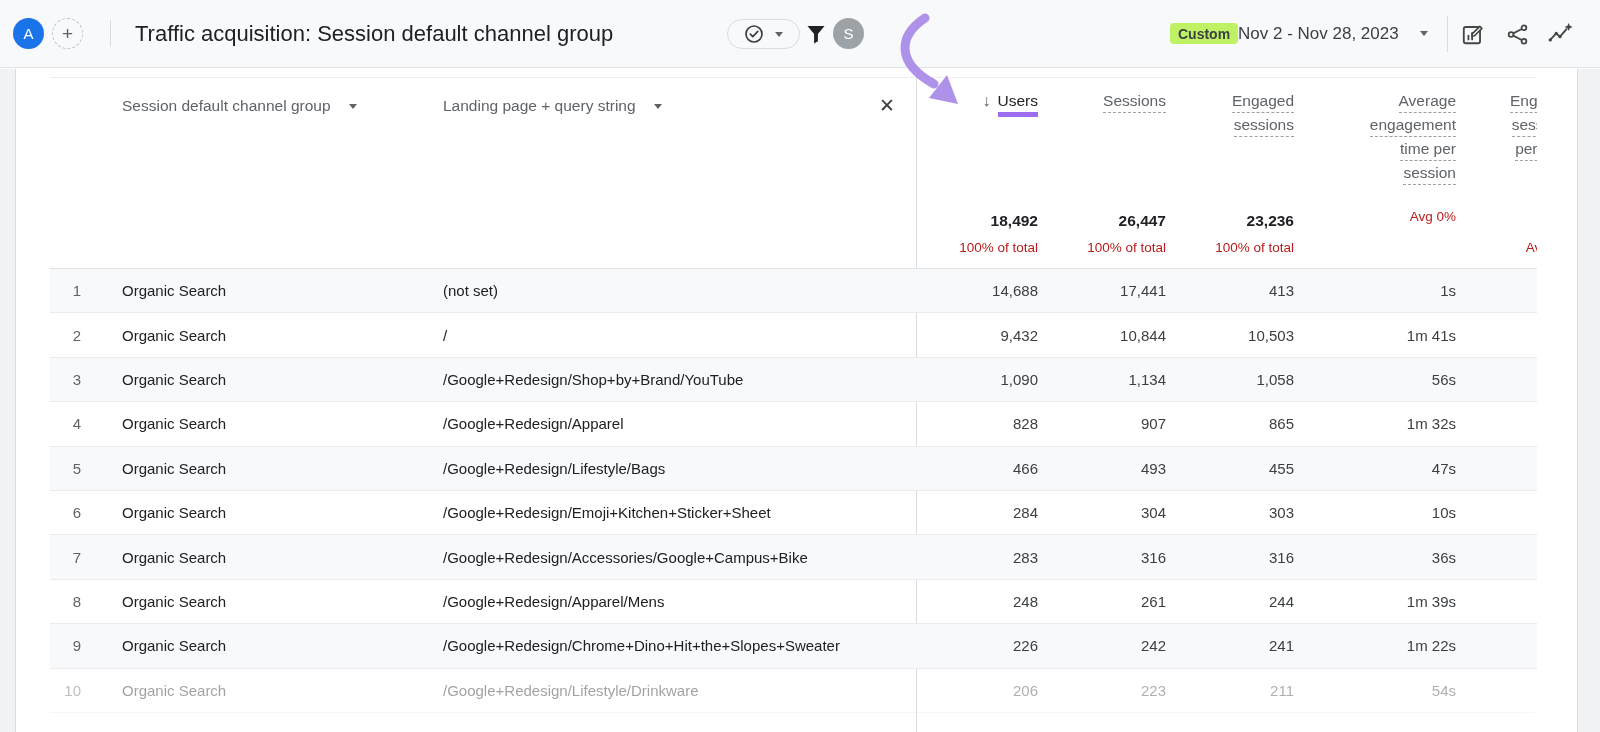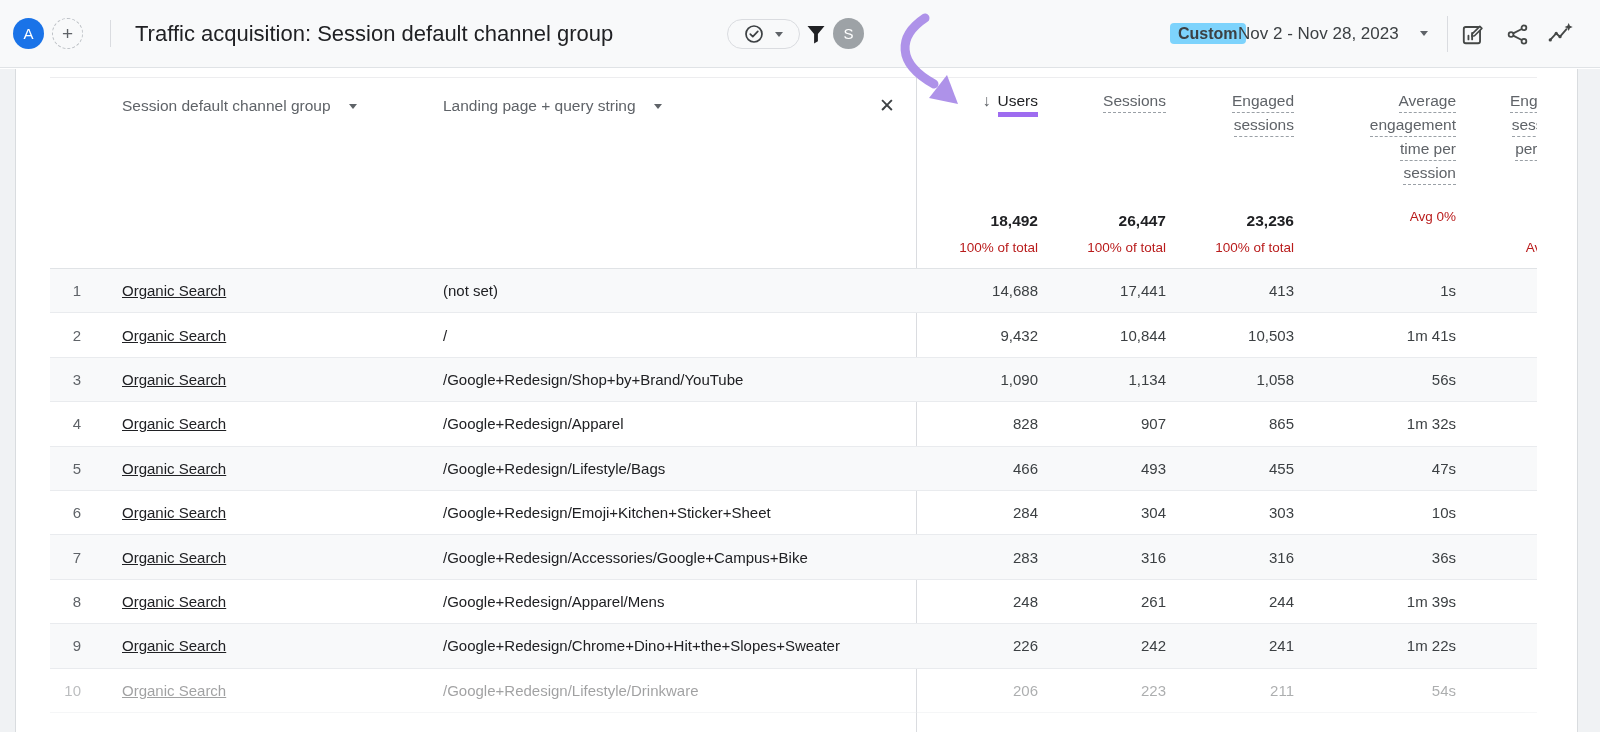--- a/index.html
+++ b/index.html
@@ -11,21 +11,21 @@
   .avatar { position:absolute; left:13px; top:18px; width:31px; height:31px; border-radius:50%; background:#1a73e8; color:#fff; font-size:15px; font-weight:500; display:flex; align-items:center; justify-content:center; }
   .plus-btn { position:absolute; left:52px; top:18px; width:31px; height:31px; border-radius:50%; border:1.6px dashed #bdc1c6; color:#5f6368; display:flex; align-items:center; justify-content:center; font-size:19px; font-weight:400; }
   .vdiv { position:absolute; width:1px; background:#dadce0; }
   .vdiv.d1 { left:110px; top:20px; height:27px; }
   .vdiv.d2 { left:1447px; top:16px; height:36px; }
   .page-title { position:absolute; left:135px; top:19px; font-size:22px; line-height:30px; color:#202124; font-weight:400; white-space:nowrap; }
   .pill { position:absolute; left:727px; top:19px; height:30px; width:73px; border:1px solid #dadce0; border-radius:15px; display:flex; align-items:center; justify-content:center; gap:11px; }
   .caret { width:0; height:0; border-left:4.5px solid transparent; border-right:4.5px solid transparent; border-top:5px solid #5f6368; display:inline-block; }
   .funnel { position:absolute; left:806px; top:24px; }
   .s-badge { position:absolute; left:833px; top:18px; width:31px; height:31px; border-radius:50%; background:#9da2a6; color:#fff; font-size:15px; font-weight:500; display:flex; align-items:center; justify-content:center; }
-  .custom-chip { position:absolute; left:1170px; top:23px; height:21px; padding:0 8px; background:#7dd3fc; border-radius:4px; color:#3c4043; font-size:16px; font-weight:600; display:flex; align-items:center; }
+  .custom-chip { position:absolute; left:1170px; top:23px; height:21px; padding:0 8px; background:#bef264; border-radius:4px; color:#3c4043; font-size:14px; font-weight:600; display:flex; align-items:center; }
   .date-text { position:absolute; left:1238px; top:23px; font-size:17px; line-height:22px; color:#3c4043; white-space:nowrap; }
   .date-caret { position:absolute; left:1420px; top:31px; }
   .icon-btn { position:absolute; top:20px; width:28px; height:28px; display:flex; align-items:center; justify-content:center; }
 
   
   .gutter { position:absolute; top:69px; bottom:0; background:#f0f2f4; }
   .gutter.left { left:0; width:16px; border-right:1px solid #d9dcdf; }
   .gutter.right { left:1577px; width:23px; border-left:1px solid #d9dcdf; }
   .card-topline { position:absolute; left:50px; top:77px; width:1487px; height:1px; background:#ededef; }
   .metrics-vline { position:absolute; left:916px; top:77px; bottom:0; width:1px; background:#dadce0; }
@@ -53,21 +53,21 @@
   .tot-num { height:31px; font-size:15.5px; font-weight:600; color:#202124; line-height:31px; white-space:nowrap; }
   .tot-sub { height:27px; font-size:13.5px; color:#b91c1c; line-height:24px; white-space:nowrap; }
 
   
   .tbody { position:absolute; left:50px; top:269px; width:1487px; overflow:hidden; }
   .trow { display:flex; width:1522px; height:44.4px; align-items:center; border-bottom:1px solid #e9ebee; font-size:15px; }
   .trow:nth-child(odd) { background:#f8f9fa; }
   .trow.faded { opacity:0.42; }
   .c { white-space:nowrap; }
   .c.num { width:31px; text-align:right; color:#5f6368; }
-  .c.channel { width:280px; margin-left:41px; color:#202124; font-weight:500;text-decoration:underline; }
+  .c.channel { width:280px; margin-left:41px; color:#202124; font-weight:500; }
   .c.landing { width:515px; padding-left:41px; color:#202124; font-weight:500; overflow:hidden; }
   .c.m { text-align:right; color:#3c4043; }
   .c.m.users{width:121px;} .c.m.sessions{width:128px;} .c.m.engaged{width:128px;} .c.m.avgtime{width:162px;} .c.m.partial{width:116px;}
 
   
   .annot { position:absolute; left:878px; top:8px; z-index:9; pointer-events:none; }
   svg { display:block; }
 </style>
 </head>
 <body>

